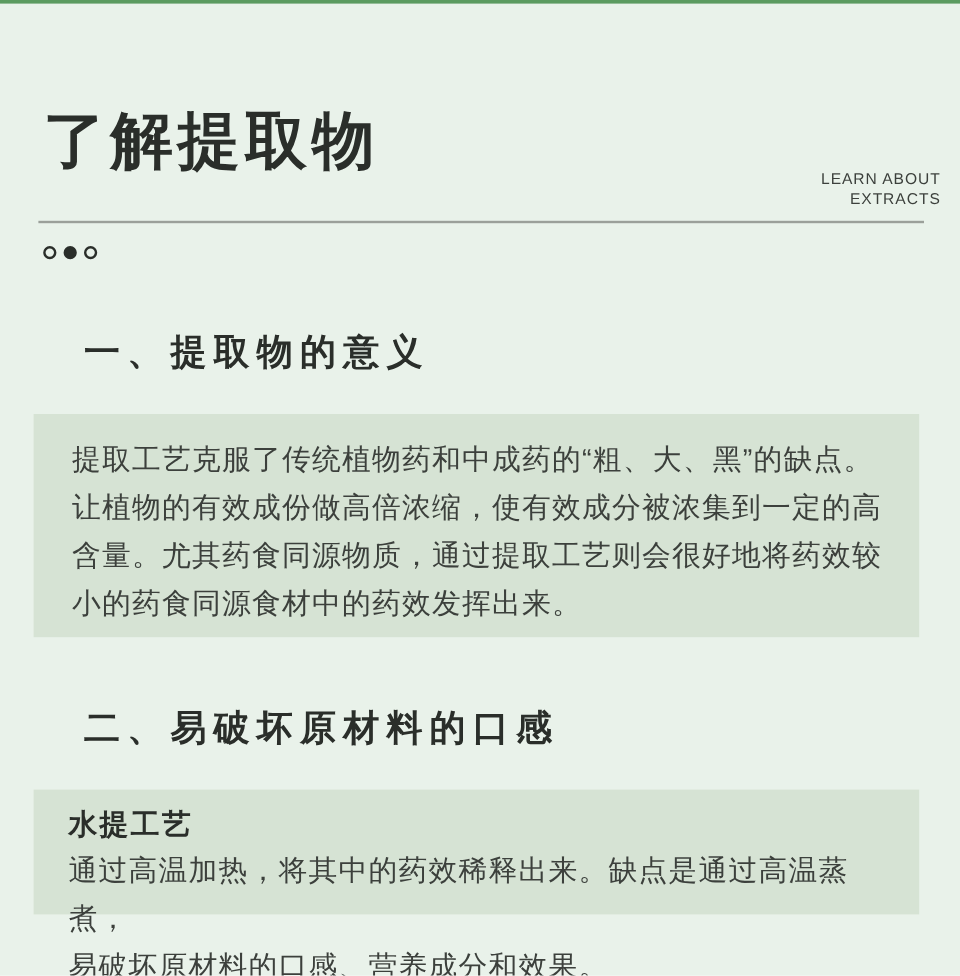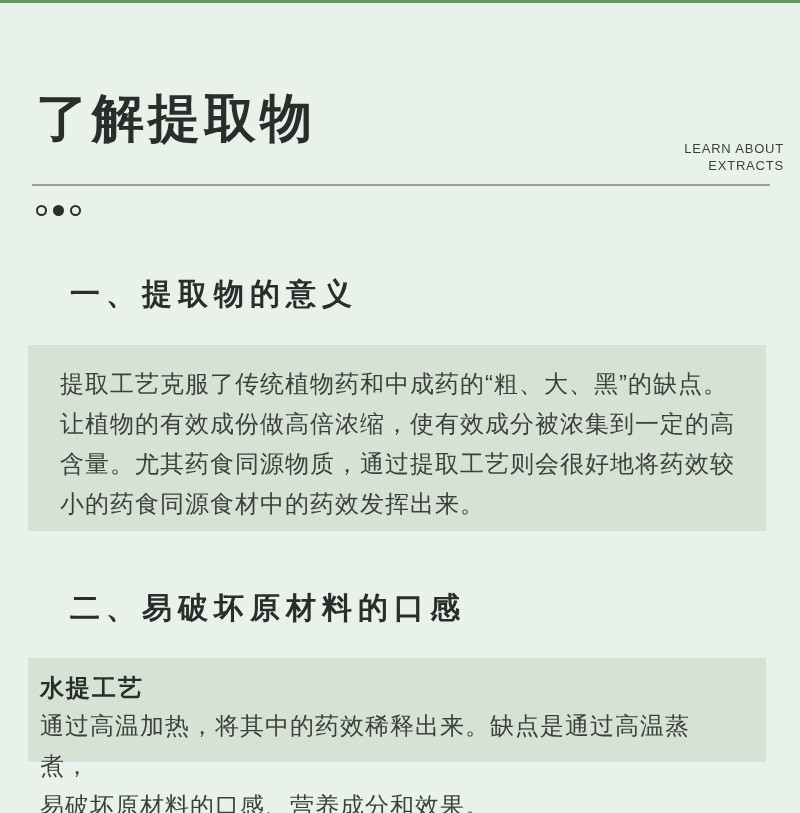--- a/index.html
+++ b/index.html
@@ -50,21 +50,21 @@
     color:var(--text-dark,#2a2e2a);
     margin-left:34px;
   }
   .heading-1{top:277px;}
   .heading-2{top:591px;}
   .panel{
     position:absolute;left:28px;width:738px;
     background:var(--panel-background,#d6e3d4);
   }
   .panel-1{top:330px;height:186px;padding:19px 30px 0 32px;margin-top:15px;}
-  .panel-2{top:658px;height:104px;padding:12px 30px 0 12px;}
+  .panel-2{top:658px;height:104px;padding:12px 30px 0 29px;}
   .panel-body{
     font-size:24px;line-height:40px;letter-spacing:1px;
     color:var(--text-body,#3c403c);
     white-space:pre-line;
   }
   .panel-label{
     font-size:24px;font-weight:800;line-height:36px;letter-spacing:2px;
     color:var(--text-dark,#2a2e2a);
   }
 </style>

